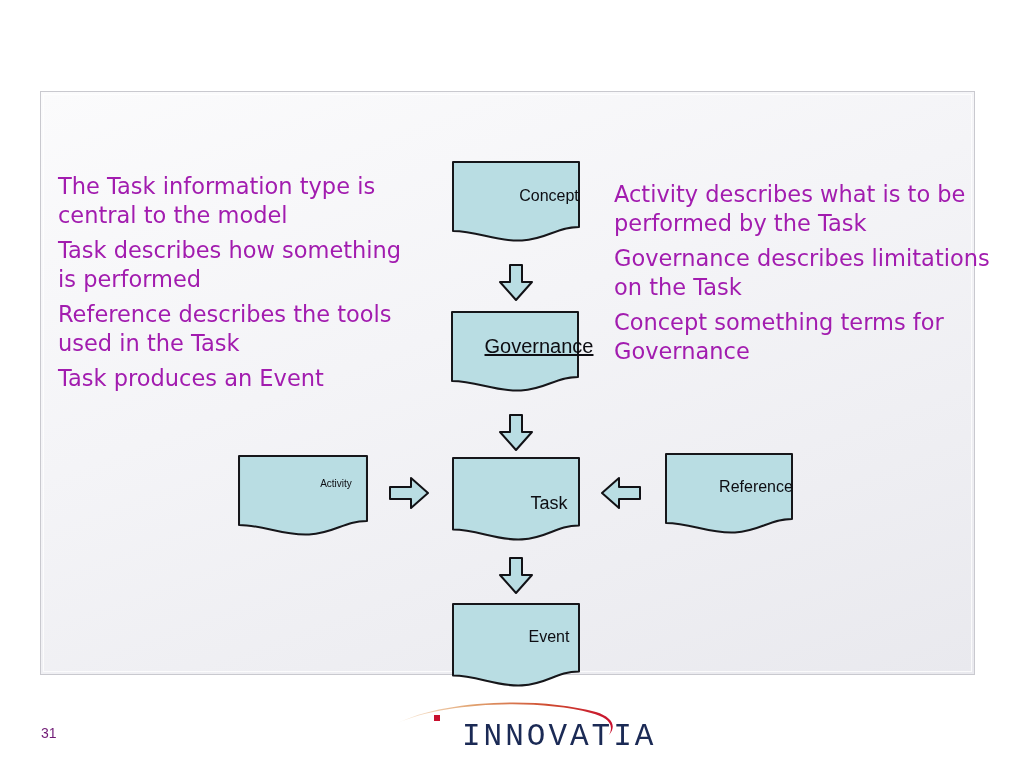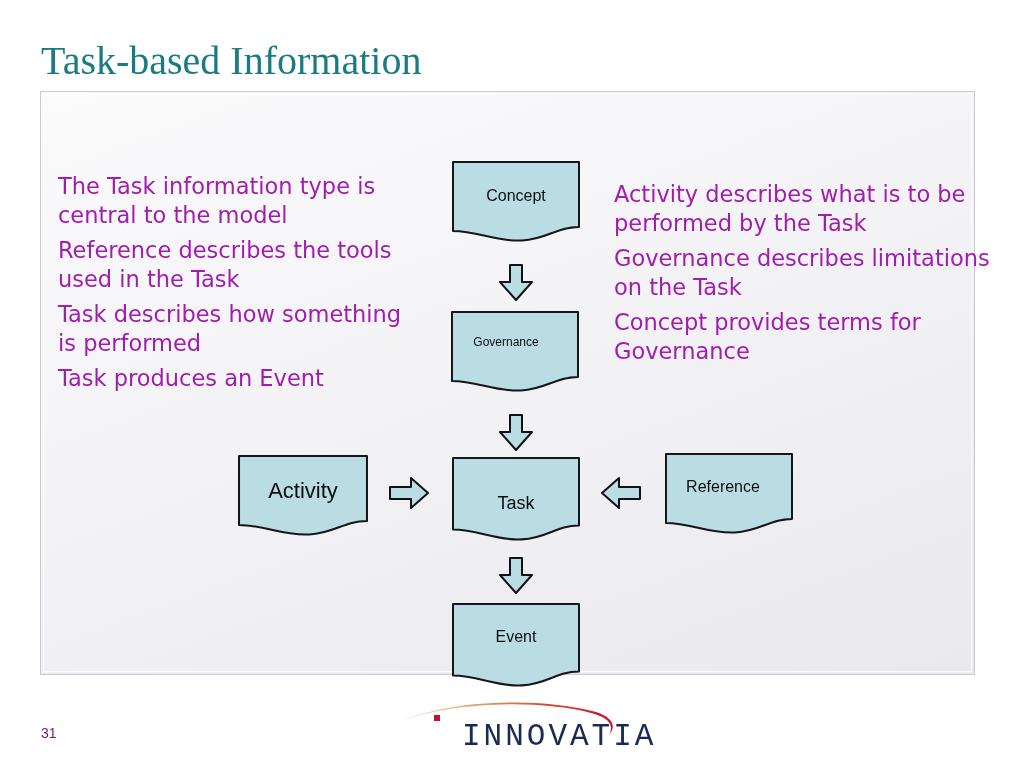--- a/index.html
+++ b/index.html
@@ -38,20 +38,21 @@
 
   
   #diagram{position:absolute;left:0;top:0;width:1024px;height:768px;
            pointer-events:none;}
 
   
   .shape-label{
     position:absolute;text-align:center;color:#0d0d12;
     font-family:"Liberation Sans", sans-serif;
     white-space:nowrap;
+    padding-left:33px;
   }
 
   
   .page-num{
     position:absolute;left:41px;top:725px;
     font-size:14px;color:#701a75;
     font-family:"Liberation Sans", sans-serif;
   }
 
   
@@ -61,21 +62,20 @@
     font-family:Liberation Mono, monospace;
     font-size:31px;letter-spacing:3px;font-weight:400;
     color:#1b2a55;white-space:nowrap;margin-left:24px;
   }
 </style>
 </head>
 <body>
 
 <div id="slide">
 
-  <div class="slide-title">Task-based Information</div>
 
   <div class="content-panel"></div>
 
   <svg id="diagram" viewBox="0 0 1024 768" xmlns="http://www.w3.org/2000/svg">
     <defs>
 
       <symbol id="doc-shape" viewBox="0 0 128 82" preserveAspectRatio="none">
         <path d="M1,1 L127,1 L127,66 C104,66 96,78 70,79.5 C44,81 26,70 1,70 Z" fill="#b9dde3" stroke="#16161a" stroke-width="2" stroke-linejoin="round"></path>
       </symbol>
 
@@ -109,37 +109,37 @@
     <use href="#arrow-left" x="601" y="477" width="40" height="32"></use>
 
     <use href="#doc-shape" x="665" y="453" width="128" height="82"></use>
 
     <use href="#arrow-down" x="499" y="557" width="34" height="38"></use>
 
     <use href="#doc-shape" x="452" y="603" width="128" height="85"></use>
   </svg>
 
   <div class="shape-label" style="left:452px;top:187px;width:128px;font-size:16px;">Concept</div>
-  <div class="shape-label" style="left:451px;top:335px;width:110px;font-size:12px;">Governance</div>
-  <div class="shape-label" style="left:238px;top:478px;width:130px;font-size:22px;">Activity</div>
+  <div class="shape-label" style="left:451px;top:335px;width:110px;font-size:20px;text-decoration:underline;">Governance</div>
+  <div class="shape-label" style="left:238px;top:478px;width:130px;font-size:10px;">Activity</div>
   <div class="shape-label" style="left:452px;top:481px;width:128px;font-size:18px;margin-top:12px;">Task</div>
   <div class="shape-label" style="left:665px;top:478px;width:116px;font-size:16px;">Reference</div>
   <div class="shape-label" style="left:452px;top:628px;width:128px;font-size:16px;">Event</div>
 
   <div class="txt-col" id="col-left">
     <p>The Task information type is central to the model</p>
+    <p>Task describes how something is performed</p>
     <p>Reference describes the tools used in the Task</p>
-    <p>Task describes how something is performed</p>
     <p>Task produces an Event</p>
   </div>
 
   <div class="txt-col" id="col-right">
     <p>Activity describes what is to be performed by the Task</p>
     <p>Governance describes limitations on the Task</p>
-    <p>Concept provides terms for Governance</p>
+    <p>Concept something terms for Governance</p>
   </div>
 
   <div class="page-num">31</div>
 
   <div id="logo">
     <svg width="250" height="54" viewBox="0 0 250 54" xmlns="http://www.w3.org/2000/svg" style="position:absolute;left:0;top:0;">
       <defs>
         <linearGradient id="swooshGrad" x1="0" y1="0" x2="1" y2="0">
           <stop offset="0%" stop-color="#e8b27a" stop-opacity="0.25"></stop>
           <stop offset="35%" stop-color="#d98a4a" stop-opacity="0.8"></stop>

